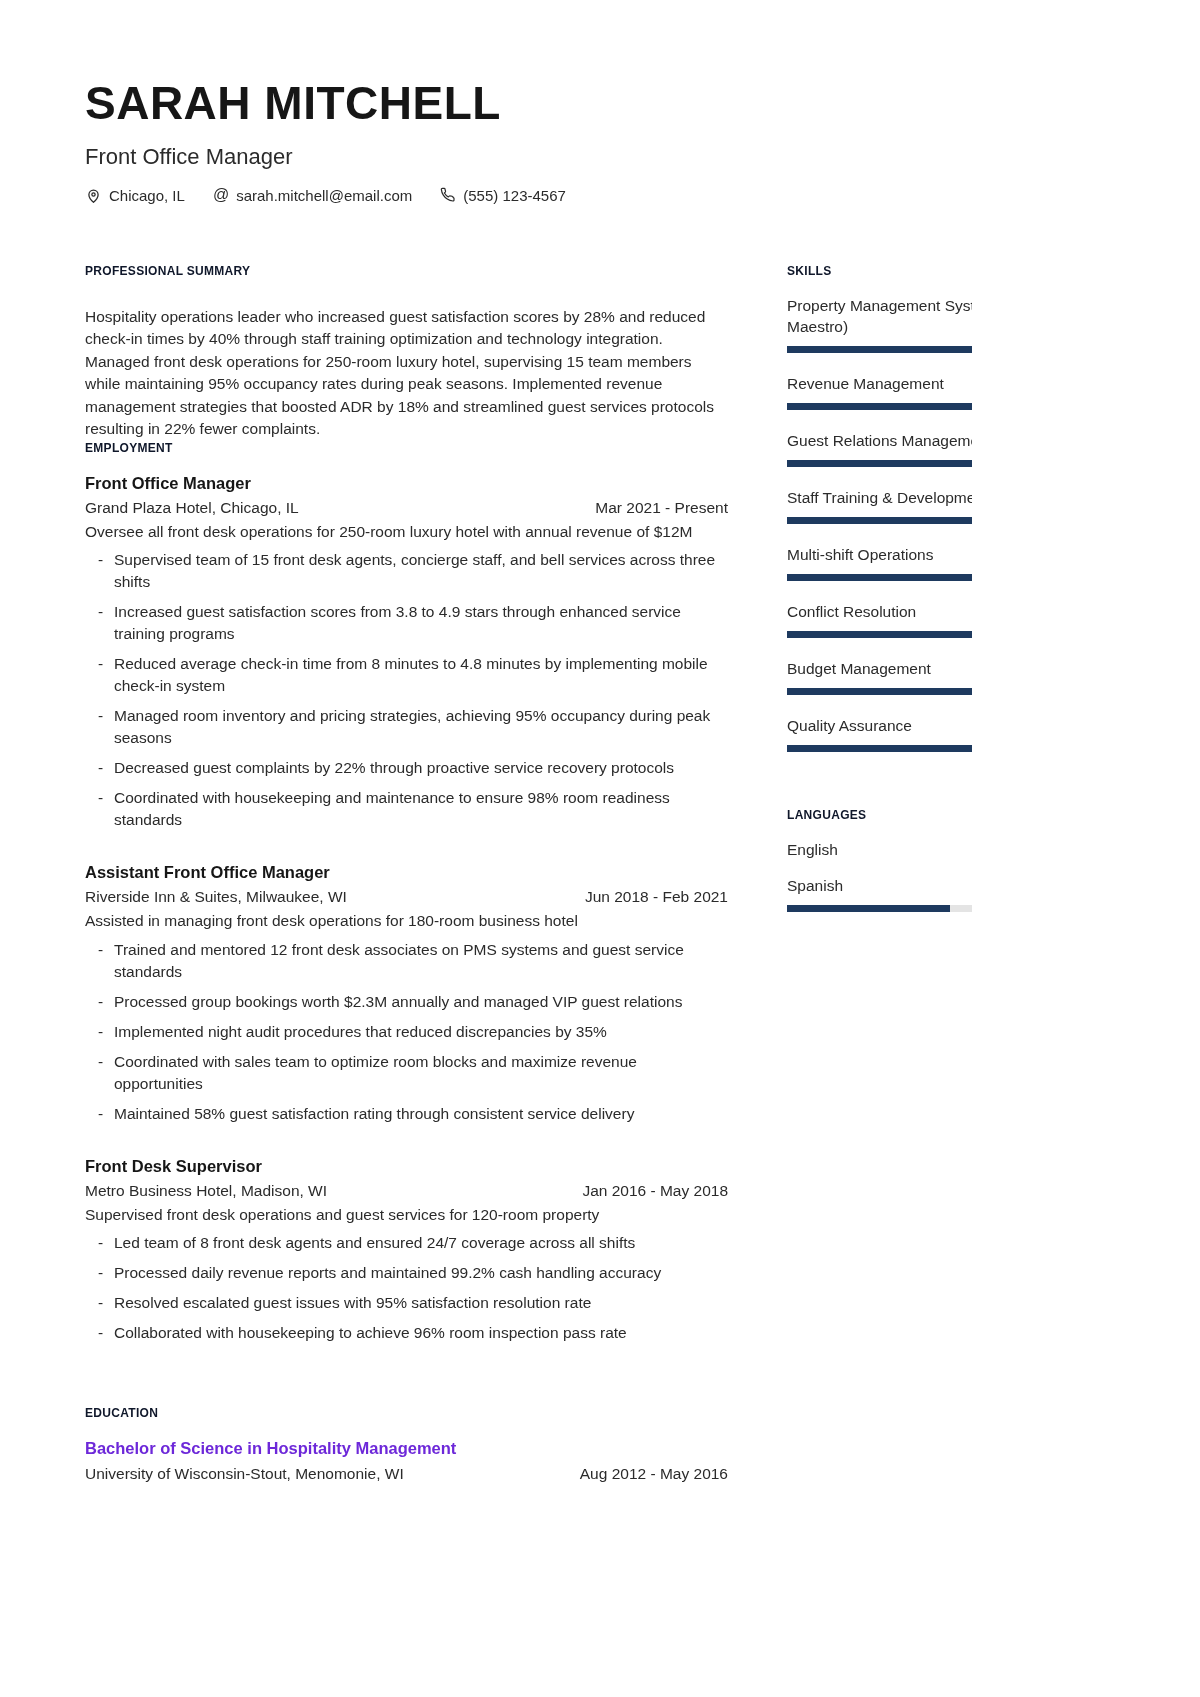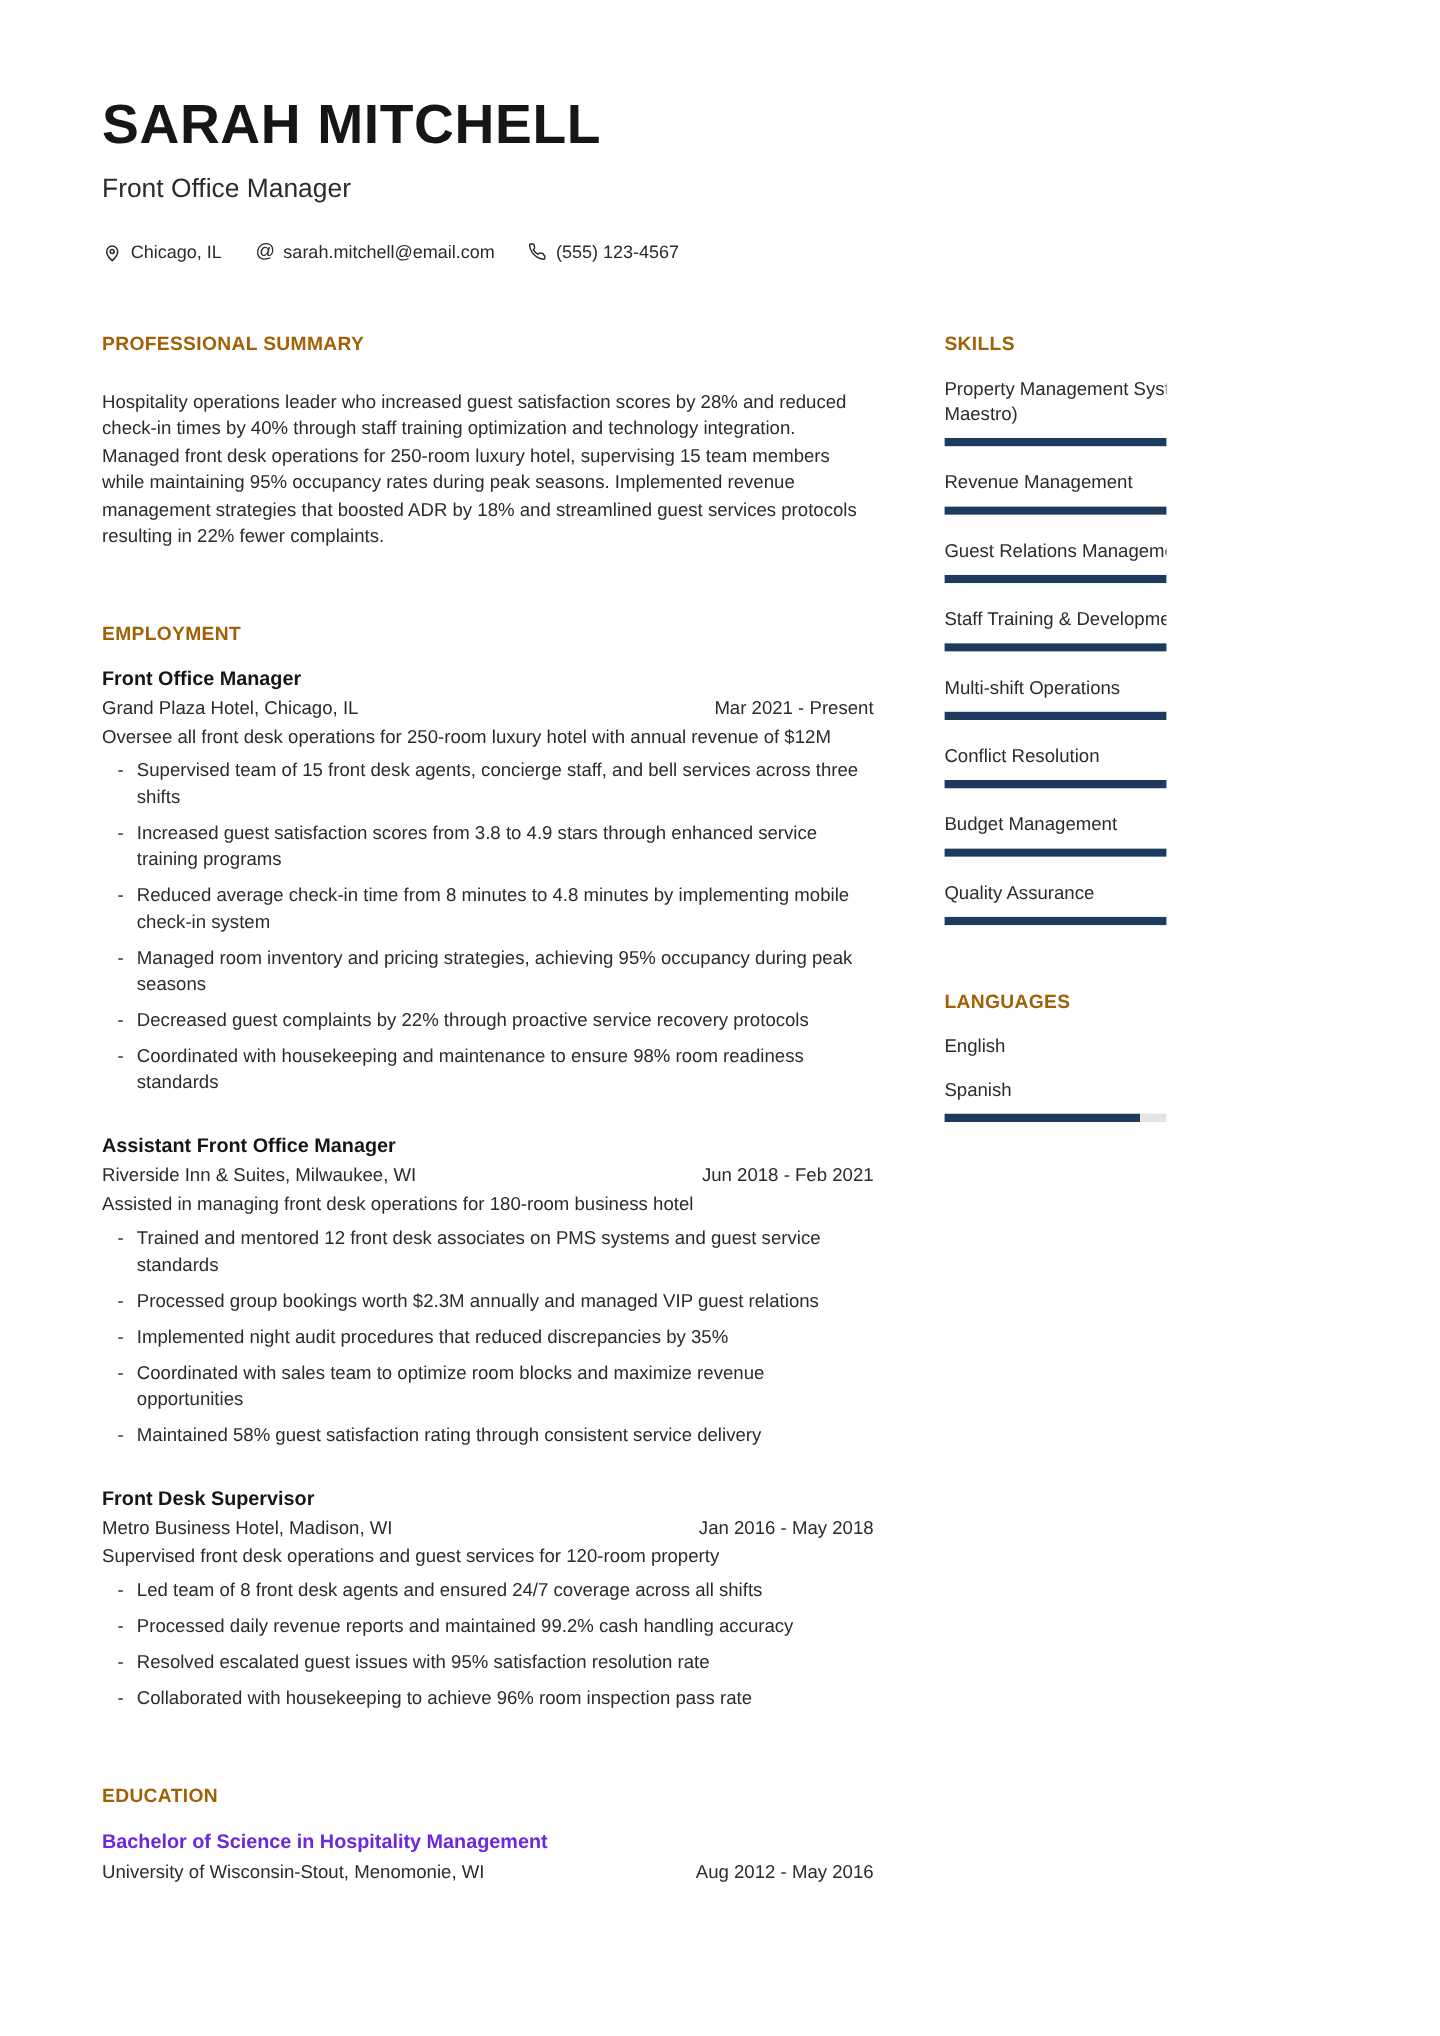--- a/index.html
+++ b/index.html
@@ -29,49 +29,49 @@
   .job-subtitle {
     font-size: 22px;
     font-weight: 400;
     color: #2b2b2b;
     margin-top: 15px;
   }
   .contact-row {
     display: flex;
     align-items: center;
     gap: 28px;
-    margin-top: 32px;
+    margin-top: 17px;
     font-size: 15px;
     color: #2b2b2b;
   }
   .contact-item { display: flex; align-items: center; gap: 7px; }
   .contact-item svg { display: block; }
   .at-glyph { font-size: 16px; font-weight: 400; line-height: 1; }
   
   .columns {
     display: grid;
     grid-template-columns: 643px 326px;
     column-gap: 59px;
     margin-top: 60px;
   }
   .section-heading {
-    font-size: 16px;
+    font-size: 12px;
     font-weight: 700;
-    color: #a16207;
+    color: #0f172a;
     letter-spacing: 0.3px;
     margin-bottom: 17px;
   }
   
   .summary-text {
     font-size: 15.5px;
     line-height: 22.5px;
     color: #2b2b2b;
     margin-top: 28px;
   }
-  .employment-section { margin-top: 60px; }
+  .employment-section { }
   .job-entry { margin-bottom: 30px; }
   .job-entry:last-child { margin-bottom: 0; }
   .job-title {
     font-size: 16.5px;
     font-weight: 700;
     color: #161616;
     line-height: 22px;
   }
   .job-meta-row {
     display: flex;

